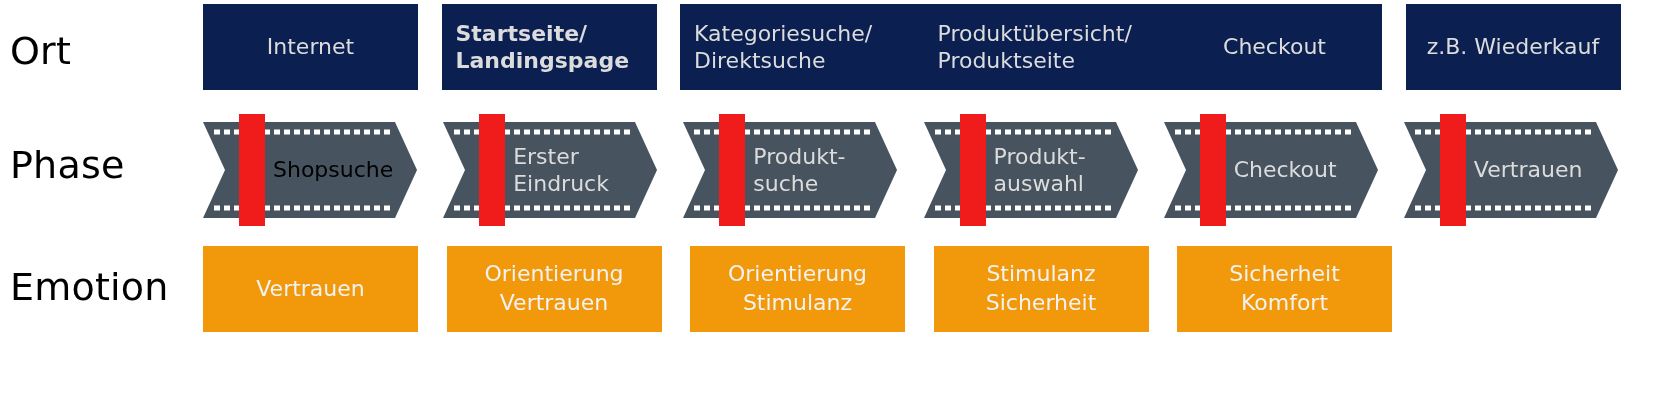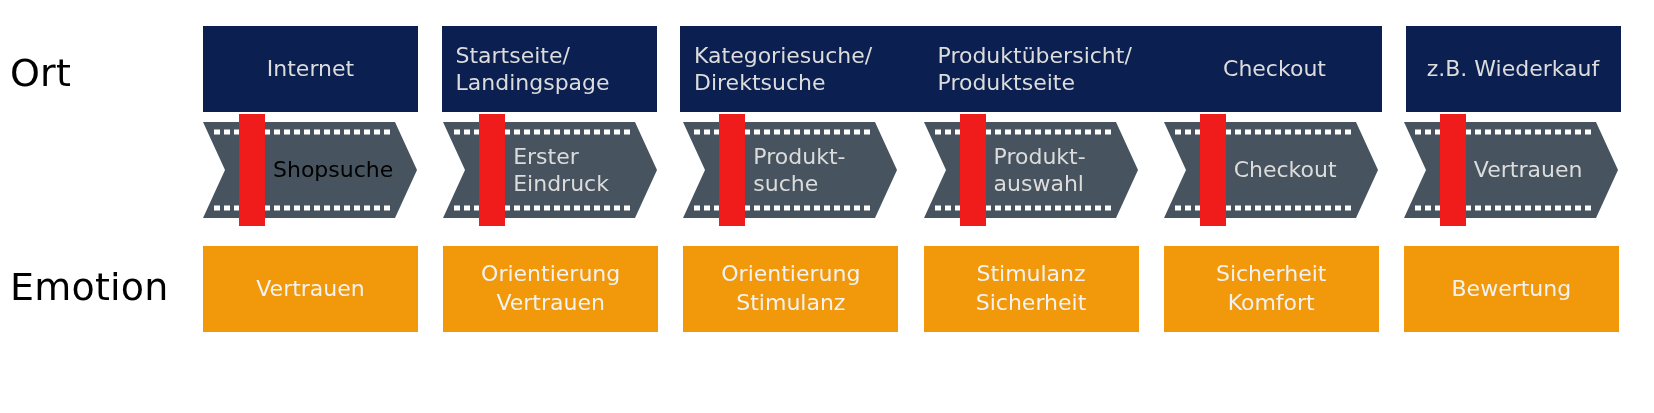--- a/index.html
+++ b/index.html
@@ -46,21 +46,21 @@
     display: flex;
     gap: 0px;
     padding-left: 20px;
   }
   .cell {
     position: relative;
     box-sizing: border-box;
   }
 
   
-  .row-ort { top: 26px; height: 86px; }
+  .row-ort { top: 4px; height: 86px; }
   .row-ort .row-label { top: 28px; }
   .row-ort .track { top: 0; height: 86px; }
   .ort-box {
     height: 86px;
     background: #0b2050;
     color: #dcdcdc;
     display: flex;
     align-items: center;
     padding: 0 14px;
     box-sizing: border-box;
@@ -134,21 +134,21 @@
 <body>
 
 <div id="diagram">
 
   <div class="row row-ort">
     <div class="row-label">Ort</div>
     <div class="track" id="track-ort">
         <div class="cell" style="width: 243.5px;">
           <div class="ort-box single" style="width: 215px; background: rgb(11, 32, 80); color: rgb(220, 220, 220);">Internet</div>
         </div>
-        <div class="cell" style="width: 243.5px;">
+        <div class="cell" style="width: 243.5px; font-weight: bold;">
           <div class="ort-box multi" style="width: 215px; background: rgb(11, 32, 80); color: rgb(220, 220, 220);">Startseite/
 Landingspage</div>
         </div>
         <div class="cell" style="width: 243.5px;">
           <div class="ort-box multi" style="width: 259px; background: rgb(11, 32, 80); color: rgb(220, 220, 220);">Kategoriesuche/
 Direktsuche</div>
         </div>
         <div class="cell" style="width: 243.5px;">
           <div class="ort-box multi" style="width: 246px; background: rgb(11, 32, 80); color: rgb(220, 220, 220);">Produktübersicht/
 Produktseite</div>
@@ -156,20 +156,21 @@
         <div class="cell" style="width: 243.5px;">
           <div class="ort-box single" style="width: 215px; background: rgb(11, 32, 80); color: rgb(220, 220, 220);">Checkout</div>
         </div>
         <div class="cell" style="width: 243.5px;">
           <div class="ort-box single" style="width: 215px; background: rgb(11, 32, 80); color: rgb(220, 220, 220);">z.B. Wiederkauf</div>
         </div>
       </div>
   </div>
 
   <div class="row row-phase">
+    <div class="row-label">Phase</div>
     <div class="track" id="track-phase">
         <div class="cell phase-cell" style="width: 243.5px;">
           <div class="arrow-wrap" style="width: 214px;">
             <svg class="arrow-svg" width="214" height="96" viewBox="0 0 214 96">
               <path d="M0,0 L192,0 L214,48 L192,96 L0,96 L22,48 Z" fill="#47545f"></path>
               <line x1="11" y1="10" x2="188" y2="10" stroke="#ffffff" stroke-width="5" stroke-dasharray="6 4"></line>
               <line x1="11" y1="86" x2="188" y2="86" stroke="#ffffff" stroke-width="5" stroke-dasharray="6 4"></line>
             </svg>
             <div class="red-bar" style="left: 36px; background: rgb(240, 28, 28);"></div>
             <div class="phase-text" style="left: 70px; right: 20px; color: #000000;">Shopsuche</div>
@@ -251,19 +252,16 @@
 Stimulanz</div>
         </div>
         <div class="cell" style="width: 243.5px;">
           <div class="emo-box" style="width: 215px; background: rgb(242, 153, 11); color: rgb(242, 242, 242);">Stimulanz
 Sicherheit</div>
         </div>
         <div class="cell" style="width: 243.5px;">
           <div class="emo-box" style="width: 215px; background: rgb(242, 153, 11); color: rgb(242, 242, 242);">Sicherheit
 Komfort</div>
         </div>
-        <div class="cell" style="width: 243.5px;">
-          <div class="emo-box" style="width: 215px; background: rgb(242, 153, 11); color: rgb(242, 242, 242);">Bewertung</div>
-        </div>
       </div>
   </div>
 
 </div>
 
 </body></html>

